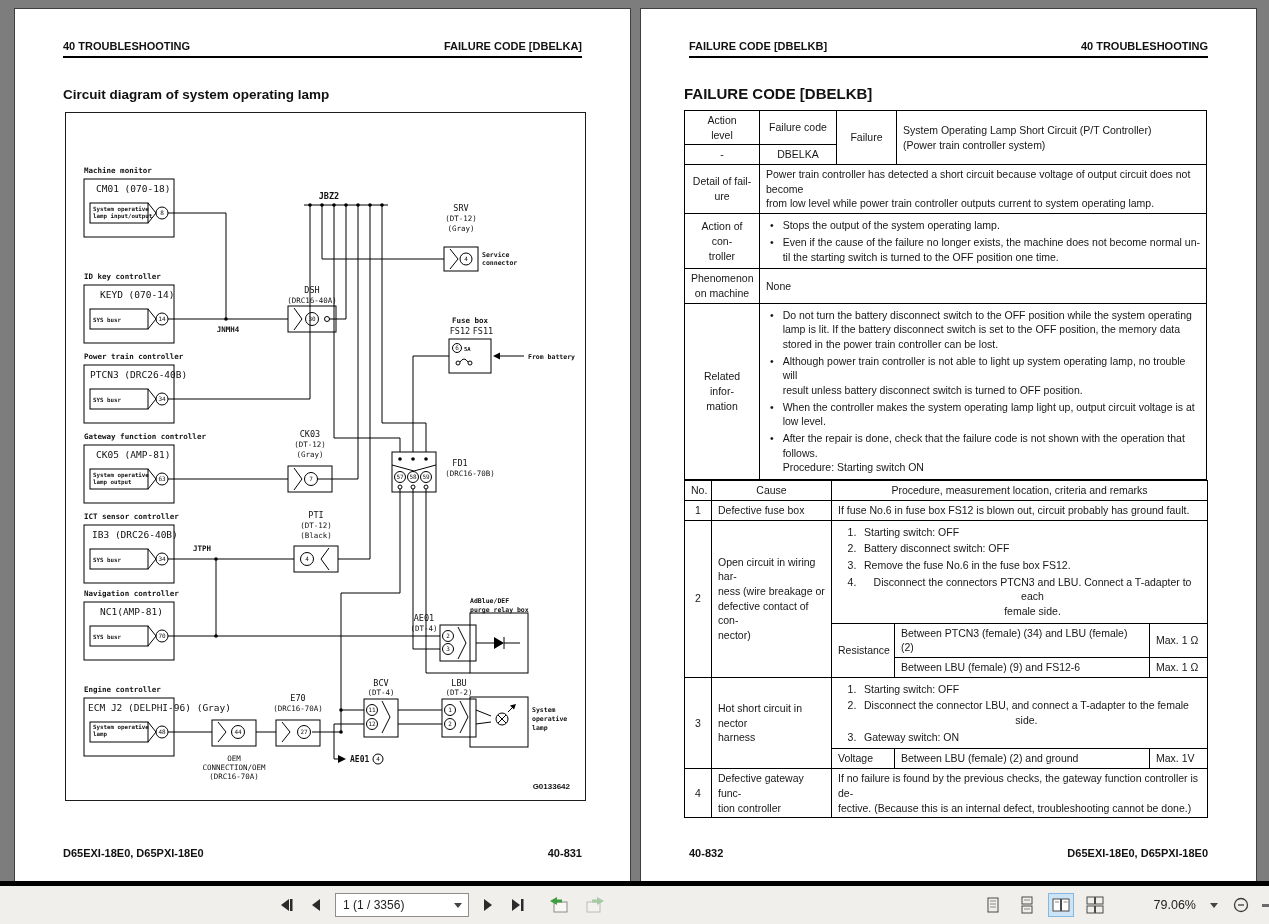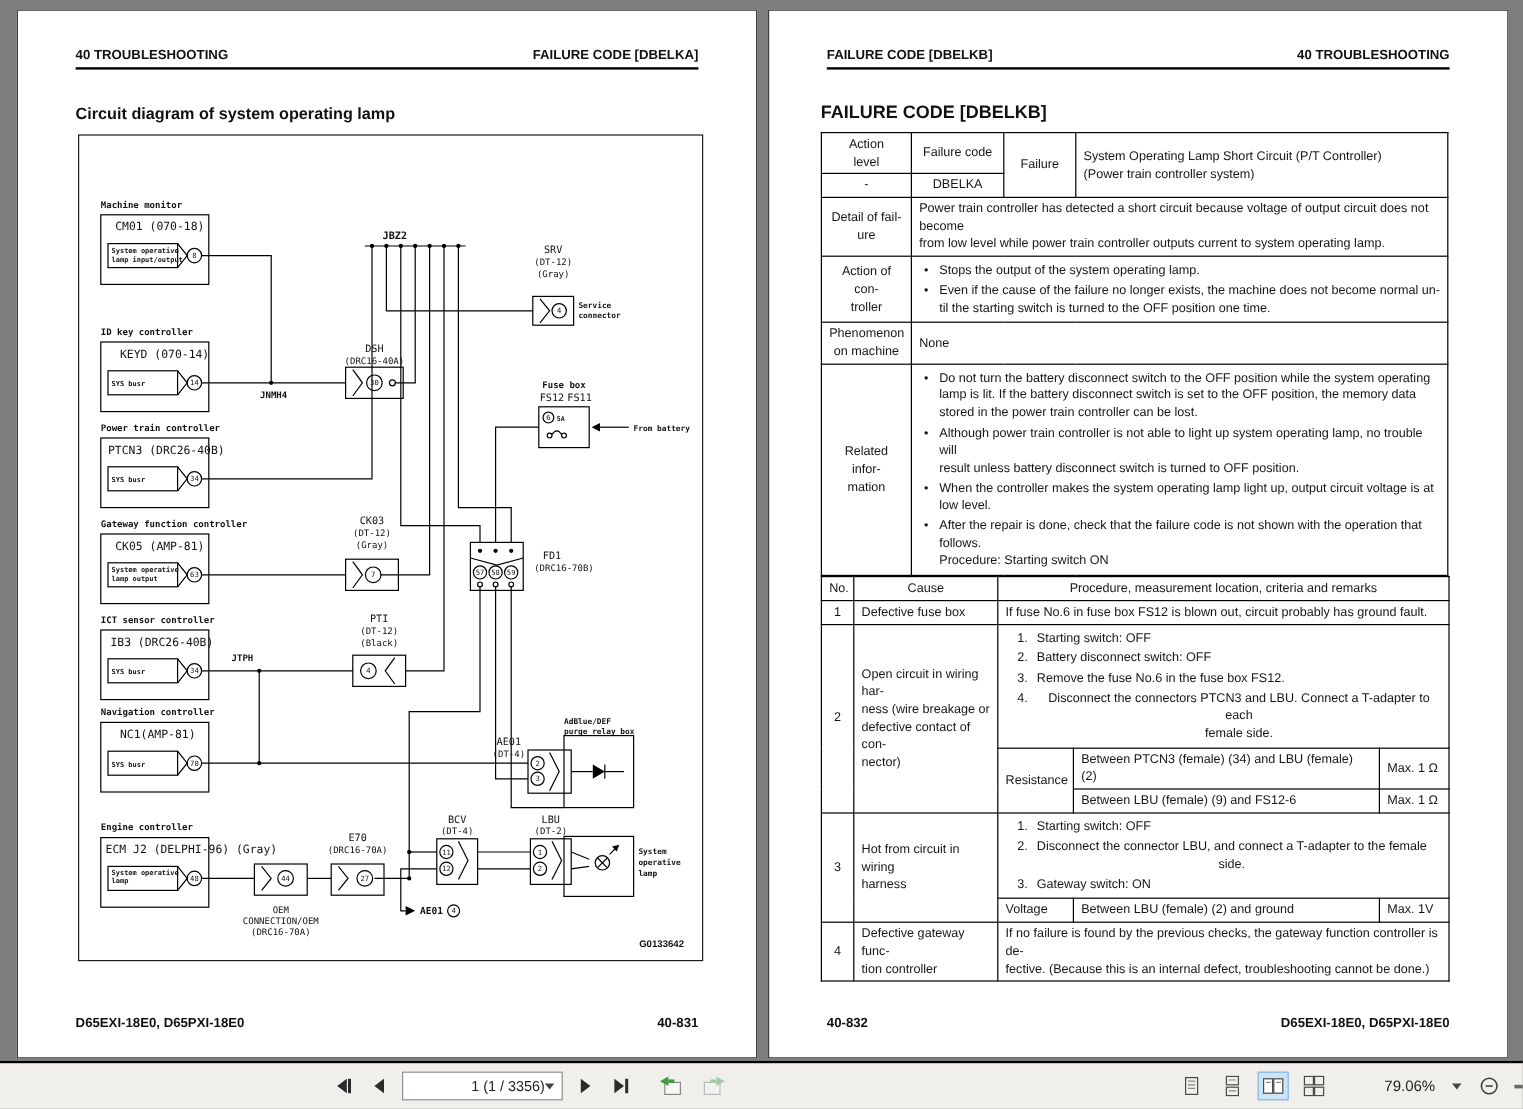--- a/index.html
+++ b/index.html
@@ -32,21 +32,21 @@
   .lb{font:bold 7.5px "DejaVu Sans Mono",monospace;}
   .lbm{font:bold 7.5px "DejaVu Sans Mono",monospace;text-anchor:middle;}
   .tt{font:9.5px "DejaVu Sans Mono",monospace;}
   .sg{font:bold 5.8px "DejaVu Sans Mono",monospace;}
   .pn{font:6px "DejaVu Sans Mono",monospace;text-anchor:middle;}
   .ct{font:8.5px "DejaVu Sans Mono",monospace;text-anchor:middle;}
   .cs{font:7.5px "DejaVu Sans Mono",monospace;text-anchor:middle;}
   .an{font:bold 6.5px "DejaVu Sans Mono",monospace;}
   .fig{font:bold 8px "Liberation Sans",sans-serif;text-anchor:end;}
   
-  .toolbar{position:absolute;left:0;right:0;bottom:0;height:38px;background:#f1efec;border-top:2px solid #000000;overflow:hidden;text-align:right;}
+  .toolbar{position:absolute;left:0;right:0;bottom:0;height:38px;background:#f1efec;border-top:5px solid #000000;overflow:hidden;}
   .nav{position:absolute;left:276px;top:0;height:38px;display:flex;align-items:center;gap:10px;}
   .tbtn{background:none;border:none;padding:2px;margin:0;display:flex;align-items:center;cursor:default;}
   .pagebox{width:132px;height:22px;background:#fff;border:1px solid #8f8d8a;display:flex;align-items:center;font-size:12px;color:#222;}
   .pagebox .pv{flex:1;padding-left:7px;}
   .caret{width:0;height:0;border-left:4px solid transparent;border-right:4px solid transparent;border-top:5px solid #444;margin-right:6px;}
   .views{position:absolute;right:0;top:0;height:38px;display:flex;align-items:center;}
   .vicon{margin:0 4px;display:flex;align-items:center;padding:2px;border:1px solid transparent;}
   .vicon.sel{background:#cde3f6;border:1px solid #86b7e0;}
   .zoomtxt{font-size:12.5px;color:#222;margin-left:42px;margin-right:14px;}
   .zcaret{width:0;height:0;border-left:4px solid transparent;border-right:4px solid transparent;border-top:5px solid #444;margin-right:12px;}
@@ -482,21 +482,21 @@
         <td rowspan="2">Resistance</td>
         <td>Between PTCN3 (female) (34) and LBU (female) (2)</td>
         <td>Max. 1 Ω</td>
       </tr>
       <tr>
         <td>Between LBU (female) (9) and FS12-6</td>
         <td>Max. 1 Ω</td>
       </tr>
       <tr>
         <td class="c" rowspan="2">3</td>
-        <td rowspan="2" class="pre">Hot from circuit in wiring
+        <td rowspan="2" class="pre">Hot short circuit in nector
 harness</td>
         <td colspan="3">
           <ol class="steps">
             <li>
                   <span class="pre">Starting switch: OFF</span>
                 </li>
             <li>
                   <span class="pre">Disconnect the connector LBU, and connect a T-adapter to the female
 side.</span>
                 </li>

